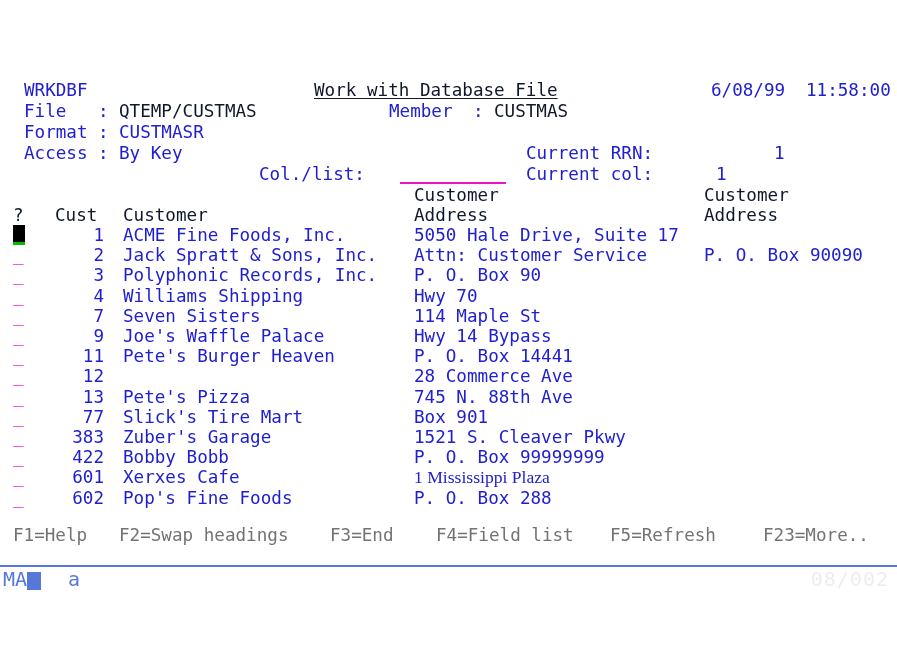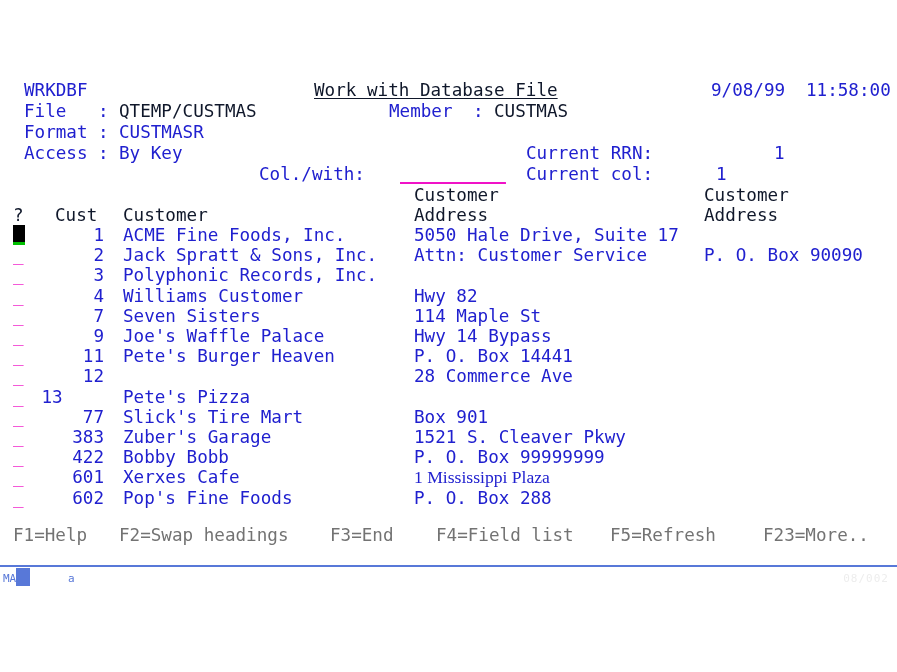--- a/index.html
+++ b/index.html
@@ -73,21 +73,21 @@
     height: 2px;
     background: #5878d8;
   }
   .oia {
     position: absolute;
     left: 0;
     top: 568px;
     width: 897px;
     height: 22px;
     line-height: 22px;
-    font-size: 11px;
+    font-size: 20px;
     white-space: pre;
     font-family: "DejaVu Sans Mono", "Liberation Mono", monospace;
   }
   .oia-left {
     position: absolute;
     left: 3px;
     top: 0;
     color: #5878d8;
     white-space: pre;
   }
@@ -116,21 +116,21 @@
   .col { position: absolute; top: 0; white-space: pre; }
 </style>
 </head>
 <body>
 
 <div class="screen">
 
   <div class="row" style="top:80px;">
     <span class="col c-blue" style="left:24px;">WRKDBF</span>
     <span class="col c-magenta underlined" style="left:314px;">Work with Database File</span>
-    <span class="col c-blue" style="left:711px;">9/08/99</span>
+    <span class="col c-blue" style="left:711px;">6/08/99</span>
     <span class="col c-blue" style="left:806px;">11:58:00</span>
   </div>
 
   <div class="row" style="top:101px;">
     <span class="col c-blue" style="left:24px;">File</span>
     <span class="col c-blue" style="left:98px;">:</span>
     <span class="col c-magenta" style="left:119px;">QTEMP/CUSTMAS</span>
     <span class="col c-blue" style="left:389px;">Member</span>
     <span class="col c-blue" style="left:473px;">:</span>
     <span class="col c-magenta" style="left:494px;">CUSTMAS</span>
@@ -144,21 +144,21 @@
 
   <div class="row" style="top:143px;">
     <span class="col c-blue" style="left:24px;">Access</span>
     <span class="col c-blue" style="left:98px;">:</span>
     <span class="col c-blue" style="left:119px;">By Key</span>
     <span class="col c-blue" style="left:526px;">Current RRN:</span>
     <span class="col c-blue" style="left:774px;">1</span>
   </div>
 
   <div class="row" style="top:164px;">
-    <span class="col c-blue" style="left:259px;">Col./with:</span>
+    <span class="col c-blue" style="left:259px;">Col./list:</span>
     <span class="col entry-field" style="left:400px;">__________</span>
     <span class="col c-blue" style="left:526px;">Current col:</span>
     <span class="col c-blue" style="left:716px;">1</span>
   </div>
 
   <div class="row" style="top:185px;">
     <span class="col c-magenta" style="left:414px;">Customer</span>
     <span class="col c-magenta" style="left:704px;">Customer</span>
   </div>
 
@@ -166,27 +166,27 @@
     <span class="col c-magenta" style="left:13px;">?</span>
     <span class="col c-magenta" style="left:55px;">Cust</span>
     <span class="col c-magenta" style="left:123px;">Customer</span>
     <span class="col c-magenta" style="left:414px;">Address</span>
     <span class="col c-magenta" style="left:704px;">Address</span>
   </div>
 
   <div id="data-rows">
       <div class="row" style="top: 225px;"><span class="col" style="left: 13px;"><span class="cursor-block"></span></span><span class="col c-blue" style="left: 0px; width: 104px; text-align: right;">1</span><span class="col c-blue" style="left: 123px;">ACME Fine Foods, Inc.</span><span class="col c-blue" style="left: 414px;">5050 Hale Drive, Suite 17</span></div>
       <div class="row" style="top: 245.2px;"><span class="col opt-underscore" style="left: 13px;">_</span><span class="col c-blue" style="left: 0px; width: 104px; text-align: right;">2</span><span class="col c-blue" style="left: 123px;">Jack Spratt &amp; Sons, Inc.</span><span class="col c-blue" style="left: 414px;">Attn: Customer Service</span><span class="col c-blue" style="left: 704px;">P. O. Box 90090</span></div>
-      <div class="row" style="top: 265.4px;"><span class="col opt-underscore" style="left: 13px;">_</span><span class="col c-blue" style="left: 0px; width: 104px; text-align: right;">3</span><span class="col c-blue" style="left: 123px;">Polyphonic Records, Inc.</span></div>
-      <div class="row" style="top: 285.6px;"><span class="col opt-underscore" style="left: 13px;">_</span><span class="col c-blue" style="left: 0px; width: 104px; text-align: right;">4</span><span class="col c-blue" style="left: 123px;">Williams Customer</span><span class="col c-blue" style="left: 414px;">Hwy 82</span></div>
+      <div class="row" style="top: 265.4px;"><span class="col opt-underscore" style="left: 13px;">_</span><span class="col c-blue" style="left: 0px; width: 104px; text-align: right;">3</span><span class="col c-blue" style="left: 123px;">Polyphonic Records, Inc.</span><span class="col c-blue" style="left: 414px;">P. O. Box 90</span></div>
+      <div class="row" style="top: 285.6px;"><span class="col opt-underscore" style="left: 13px;">_</span><span class="col c-blue" style="left: 0px; width: 104px; text-align: right;">4</span><span class="col c-blue" style="left: 123px;">Williams Shipping</span><span class="col c-blue" style="left: 414px;">Hwy 70</span></div>
       <div class="row" style="top: 305.8px;"><span class="col opt-underscore" style="left: 13px;">_</span><span class="col c-blue" style="left: 0px; width: 104px; text-align: right;">7</span><span class="col c-blue" style="left: 123px;">Seven Sisters</span><span class="col c-blue" style="left: 414px;">114 Maple St</span></div>
       <div class="row" style="top: 326px;"><span class="col opt-underscore" style="left: 13px;">_</span><span class="col c-blue" style="left: 0px; width: 104px; text-align: right;">9</span><span class="col c-blue" style="left: 123px;">Joe's Waffle Palace</span><span class="col c-blue" style="left: 414px;">Hwy 14 Bypass</span></div>
       <div class="row" style="top: 346.2px;"><span class="col opt-underscore" style="left: 13px;">_</span><span class="col c-blue" style="left: 0px; width: 104px; text-align: right;">11</span><span class="col c-blue" style="left: 123px;">Pete's Burger Heaven</span><span class="col c-blue" style="left: 414px;">P. O. Box 14441</span></div>
       <div class="row" style="top: 366.4px;"><span class="col opt-underscore" style="left: 13px;">_</span><span class="col c-blue" style="left: 0px; width: 104px; text-align: right;">12</span><span class="col c-blue" style="left: 414px;">28 Commerce Ave</span></div>
-      <div class="row" style="top: 386.6px;"><span class="col opt-underscore" style="left: 13px;">_</span><span class="col c-blue" style="left: 0px; width: 104px; text-align: center;">13</span><span class="col c-blue" style="left: 123px;">Pete's Pizza</span></div>
+      <div class="row" style="top: 386.6px;"><span class="col opt-underscore" style="left: 13px;">_</span><span class="col c-blue" style="left: 0px; width: 104px; text-align: right;">13</span><span class="col c-blue" style="left: 123px;">Pete's Pizza</span><span class="col c-blue" style="left: 414px;">745 N. 88th Ave</span></div>
       <div class="row" style="top: 406.8px;"><span class="col opt-underscore" style="left: 13px;">_</span><span class="col c-blue" style="left: 0px; width: 104px; text-align: right;">77</span><span class="col c-blue" style="left: 123px;">Slick's Tire Mart</span><span class="col c-blue" style="left: 414px;">Box 901</span></div>
       <div class="row" style="top: 427px;"><span class="col opt-underscore" style="left: 13px;">_</span><span class="col c-blue" style="left: 0px; width: 104px; text-align: right;">383</span><span class="col c-blue" style="left: 123px;">Zuber's Garage</span><span class="col c-blue" style="left: 414px; text-align: center;">1521 S. Cleaver Pkwy</span></div>
       <div class="row" style="top: 447.2px;"><span class="col opt-underscore" style="left: 13px;">_</span><span class="col c-blue" style="left: 0px; width: 104px; text-align: right;">422</span><span class="col c-blue" style="left: 123px;">Bobby Bobb</span><span class="col c-blue" style="left: 414px;">P. O. Box 99999999</span></div>
       <div class="row" style="top: 467.4px;"><span class="col opt-underscore" style="left: 13px;">_</span><span class="col c-blue" style="left: 0px; width: 104px; text-align: right;">601</span><span class="col c-blue" style="left: 123px;">Xerxes Cafe</span><span class="col c-blue" style="left: 414px; font-family: Liberation Serif, serif;">1 Mississippi Plaza</span></div>
       <div class="row" style="top: 487.6px;"><span class="col opt-underscore" style="left: 13px;">_</span><span class="col c-blue" style="left: 0px; width: 104px; text-align: right;">602</span><span class="col c-blue" style="left: 123px;">Pop's Fine Foods</span><span class="col c-blue" style="left: 414px;">P. O. Box 288</span></div>
     </div>
 
   <div class="row" style="top:525px;">
     <span class="col c-ltblue" style="left:13px;">F1=Help</span>
     <span class="col c-ltblue" style="left:119px;">F2=Swap headings</span>

